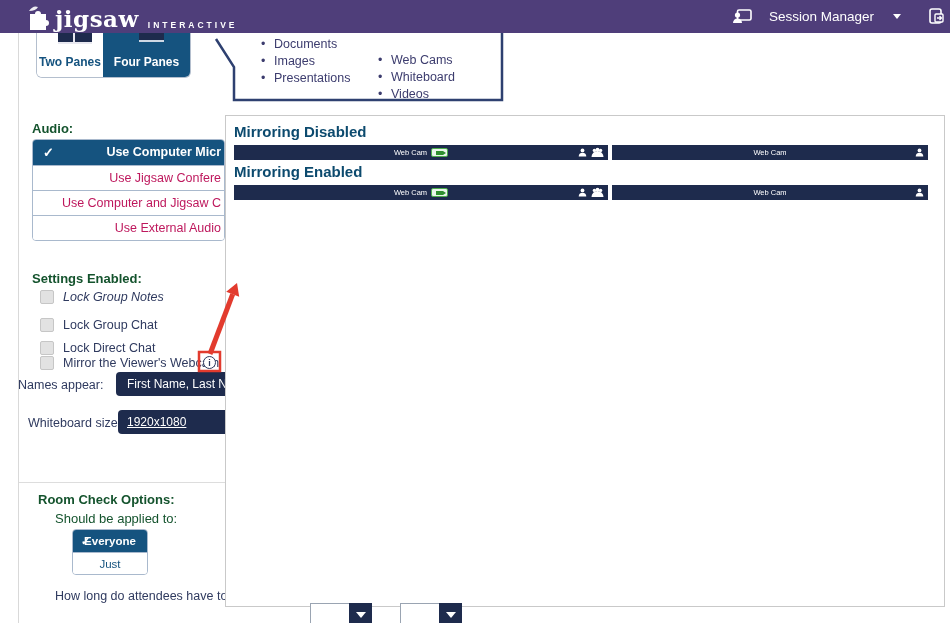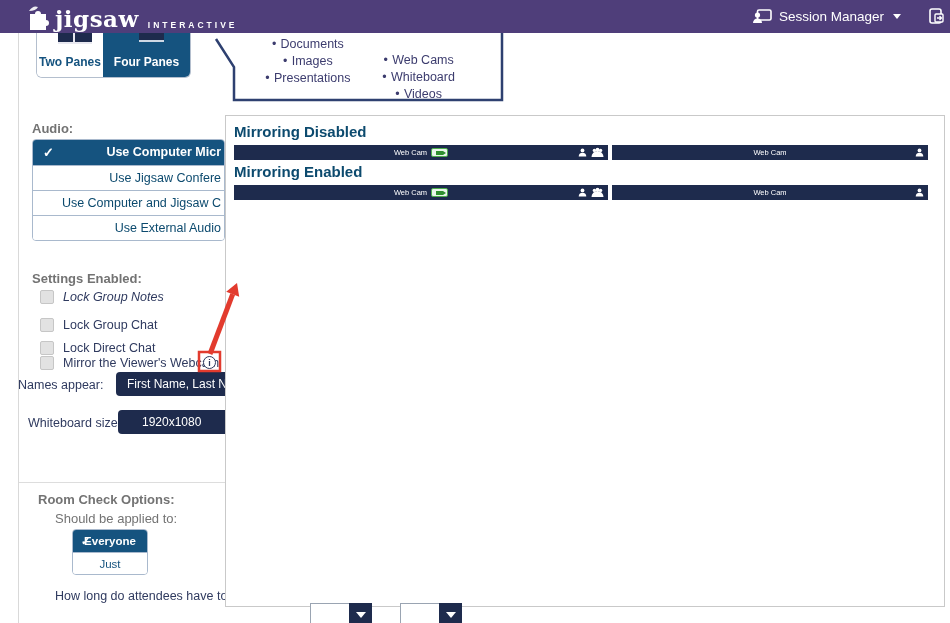--- a/index.html
+++ b/index.html
@@ -13,42 +13,42 @@
   .hdr .logo-wrap{display:flex;align-items:flex-end;margin-left:26px;}
   .logo-word{color:#fff;font-family:"DejaVu Serif", serif;font-weight:bold;font-size:23px;letter-spacing:.5px;margin-left:5px;line-height:1;}
   .logo-sub{color:#fff;font-size:8.5px;letter-spacing:3px;font-weight:bold;margin-left:9px;margin-top:3px;}
   .hdr-right{position:absolute;right:6px;top:0;height:33px;display:flex;align-items:center;gap:7px;color:#fff;}
   .sess-label{font-size:13.5px;color:#fff;}
   .caret{width:0;height:0;border-left:4px solid transparent;border-right:4px solid transparent;border-top:5px solid #fff;margin-left:2px;}
   .hdr-gap{width:14px;}
 
   
   .panel-border{position:absolute;left:18px;top:33px;width:1px;height:590px;background:#d9d9d9;}
-  .lbl{font-size:13px;font-weight:bold;color:#737373;}
+  .lbl{font-size:13px;font-weight:bold;color:#14532d;}
   .lbl-n{font-size:12.5px;color:#2f3a5f;}
 
   .tabs{position:absolute;left:36px;top:33px;width:155px;height:45px;display:flex;border:1px solid #b4bfce;border-top:none;border-radius:0 0 6px 6px;overflow:hidden;}
   .tab{display:flex;align-items:flex-end;justify-content:center;padding-bottom:8px;font-size:12px;font-weight:bold;cursor:pointer;}
   .tab-two{width:66px;background:#fff;color:#15537f;}
   .tab-four{flex:1;background:#15537f;color:#fff;}
   .tp-icon{position:absolute;left:58px;top:33px;width:34px;height:11px;background:#1e2b4d;border-bottom:2px solid #e8e8f0;}
   .tp-icon::after{content:"";position:absolute;left:15px;top:0;width:2px;height:11px;background:#e8e8f0;}
   .fp-icon{position:absolute;left:139px;top:33px;width:25px;height:9px;background:#1e2b4d;border-bottom:2px solid #cfd8e4;}
 
   
   .callout{position:absolute;left:210px;top:33px;width:300px;height:72px;}
   .callout svg{position:absolute;left:0;top:0;}
-  .co-col{position:absolute;top:3px;font-size:12.5px;color:#3c3c6e;line-height:17px;white-space:nowrap;text-align:center;}
+  .co-col{position:absolute;top:3px;font-size:12.5px;color:#3c3c6e;line-height:17px;white-space:nowrap;}
   .co-col .b{display:inline-block;width:13px;color:#3c3c6e;}
 
   
   .audio-lbl{position:absolute;left:32px;top:121px;}
   .lgroup{position:absolute;border:1px solid #a9b9cd;border-radius:4px;overflow:hidden;background:#fff;}
   .lg-audio{left:32px;top:139px;width:193px;}
-  .lrow{position:relative;height:25px;line-height:25px;font-size:12.5px;color:#0c4a6e;background:#fff;border-top:1px solid #a9b9cd;text-align:right;padding-right:3px;white-space:nowrap;cursor:pointer;}
+  .lrow{position:relative;height:25px;line-height:25px;font-size:12.5px;color:#be185d;background:#fff;border-top:1px solid #a9b9cd;text-align:right;padding-right:3px;white-space:nowrap;cursor:pointer;}
   .lrow:first-child{border-top:none;}
   .lrow.sel{background:#15537f;color:#fff;font-weight:bold;}
   .lrow .chk{position:absolute;left:10px;top:0;font-size:13px;color:#fff;}
 
   
   .cbrow{position:absolute;display:flex;align-items:center;gap:9px;}
   .cbox{width:14px;height:14px;background:#e2e2e2;border:1px solid #c6c6c6;border-radius:2px;flex:0 0 auto;cursor:pointer;}
   .info-i{position:absolute;left:203px;top:356px;width:13px;height:13px;border:1px solid #2f3a5f;border-radius:50%;color:#2f3a5f;font-size:9px;font-weight:bold;text-align:center;line-height:12px;cursor:pointer;background:#fff;}
 
   
@@ -154,21 +154,21 @@
   <div class="cbrow" style="left:40px;top:356px;">
     <div class="cbox"></div>
     <span class="lbl-n">Mirror the Viewer's Webcam</span>
   </div>
   <div class="info-i">i</div>
 
   <div class="lbl-n abs" style="left:18px;top:378px;">Names appear:</div>
   <div class="ddl" style="left:116px;top:372px;width:150px;"><span>First Name, Last Nam</span></div>
 
   <div class="lbl-n abs" style="left:28px;top:416px;">Whiteboard size:</div>
-  <div class="ddl" style="left:118px;top:410px;width:150px;padding-left:24px;"><span>1920x1080</span></div>
+  <div class="ddl" style="left:118px;top:410px;width:150px;padding-left:9px;text-decoration:underline;"><span>1920x1080</span></div>
 
   <div class="divider"></div>
 
   <div class="lbl abs" style="left:38px;top:492px;">Room Check Options:</div>
   <div class="lbl abs" style="left:55px;top:511px;font-weight:normal;">Should be applied to:</div>
   <div class="lgroup lg-room">
     <div class="rrow sel"><span class="chk">✓</span><span>Everyone</span></div>
     <div class="rrow"><span>Just Attendees</span></div>
   </div>
   <div class="question">How long do attendees have to respo</div>
@@ -304,21 +304,21 @@
   <div class="hdr">
     <div class="logo-wrap">
       <svg width="24" height="26" viewBox="0 0 24 26">
         <path d="M4 10 h5 a3 3 0 1 1 6 0 h5 v6 a3 3 0 1 1 0 6 v4 H4 z" fill="#fff"></path>
         <path d="M3 7 q4 -6 9 -4 q-2 4 -9 4z" fill="#fff" opacity=".9"></path>
       </svg>
       <span class="logo-word">jigsaw</span>
       <span class="logo-sub">INTERACTIVE</span>
     </div>
     <div class="hdr-right">
-      <span style="display:flex;align-items:center;gap:7px;cursor:pointer;text-align:right;">
+      <span style="display:flex;align-items:center;gap:17px;cursor:pointer;text-align:right;">
         <svg width="19" height="15" viewBox="0 0 19 15">
           <rect x="4.5" y="1" width="13.5" height="10" rx="1.5" fill="none" stroke="#fff" stroke-width="1.6"></rect>
           <circle cx="4.5" cy="6" r="2.6" fill="#fff"></circle>
           <path d="M0 14 a4.5 4.5 0 0 1 9 0z" fill="#fff"></path>
         </svg>
         <span class="sess-label">Session Manager</span>
         <span class="caret"></span>
       </span>
       <span class="hdr-gap"></span>
       <svg width="15" height="18" viewBox="0 0 15 18" style="cursor:pointer;">

